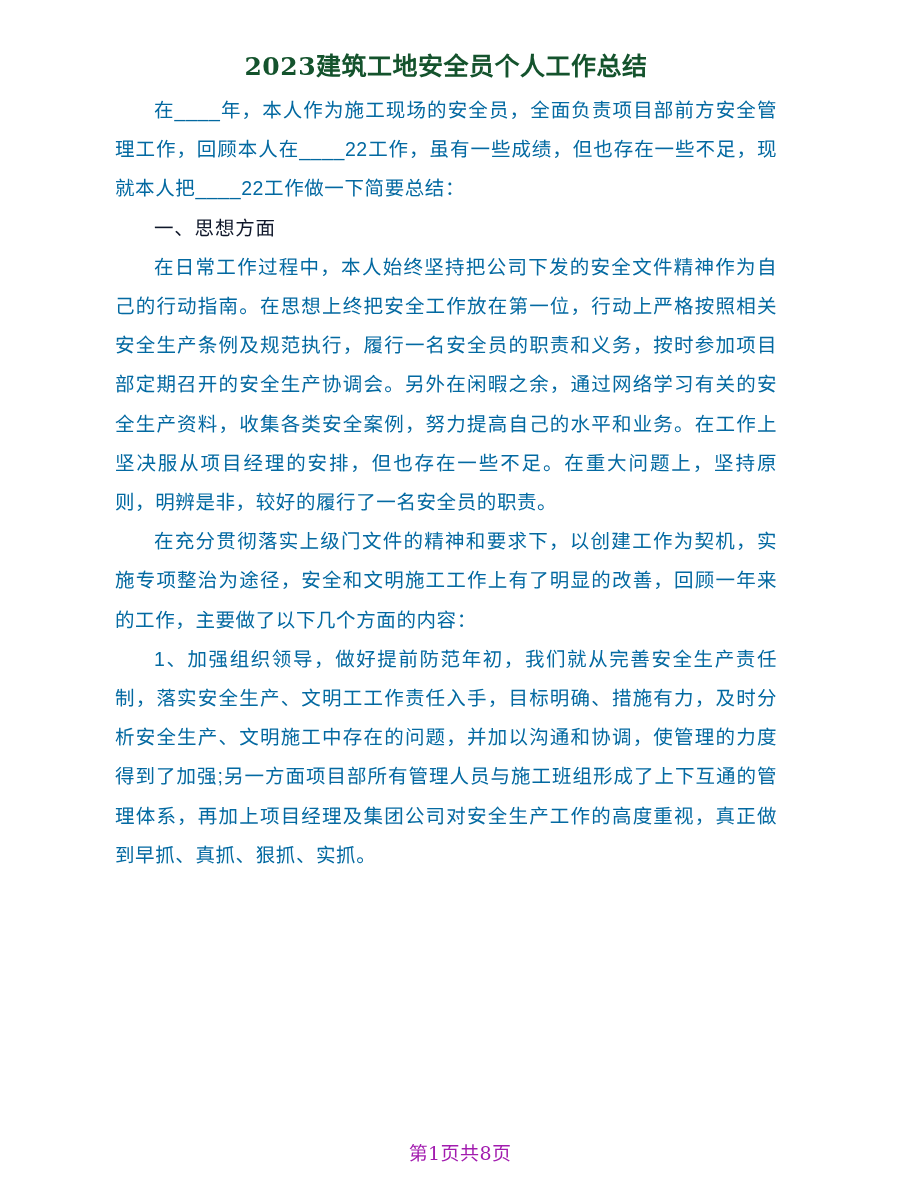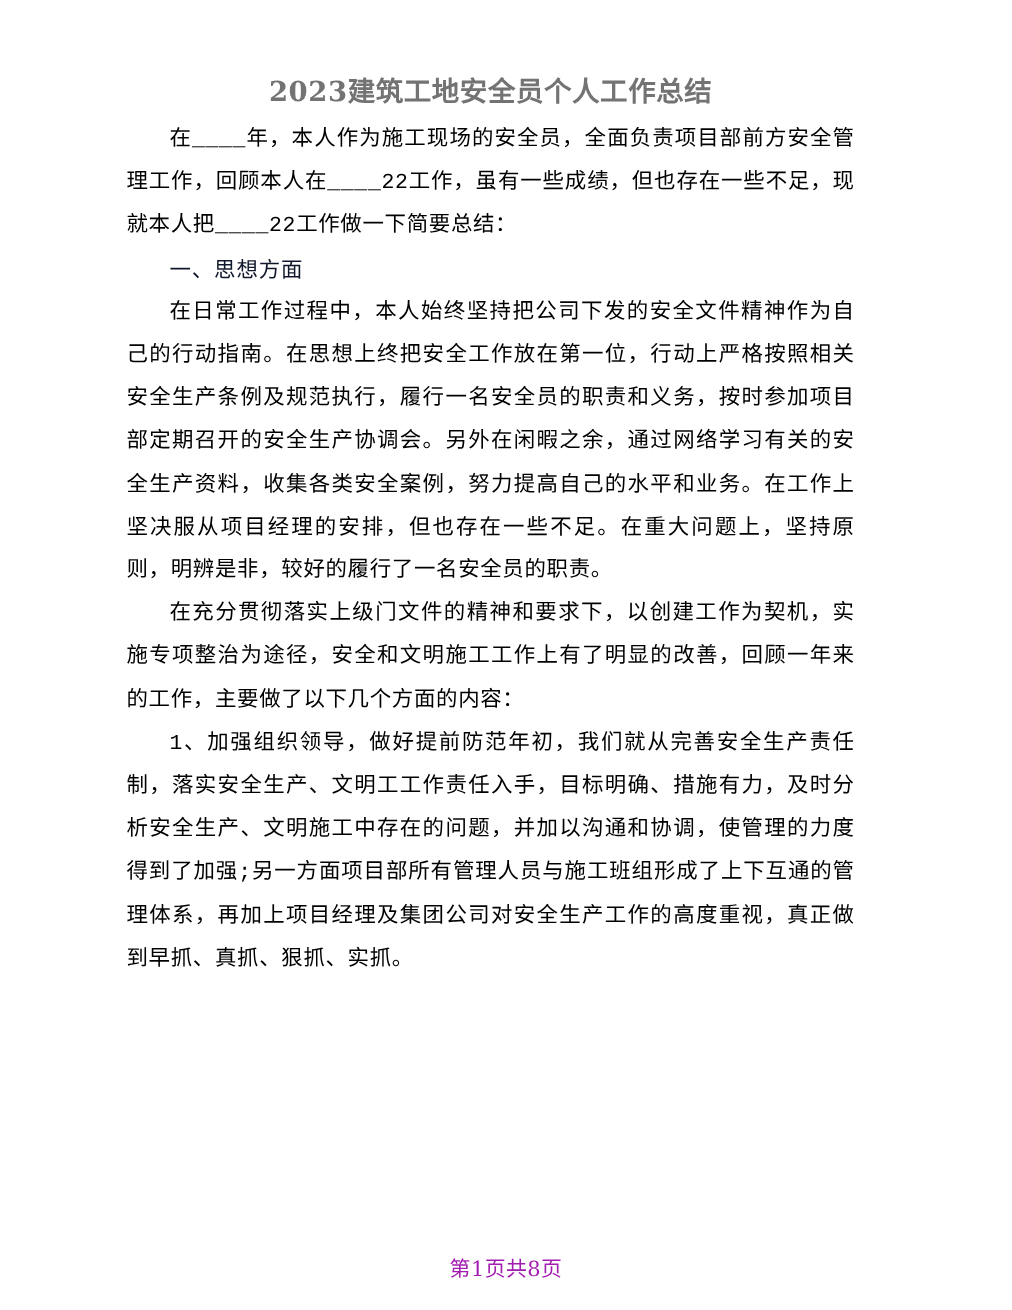--- a/index.html
+++ b/index.html
@@ -26,37 +26,37 @@
     position: absolute;
     left: 115px;
     top: 0;
     width: 662px;
   }
   .doc-title {
     font-size: 25px;
     font-weight: bold;
     text-align: center;
     letter-spacing: 0.5px;
-    color: #737373;
+    color: #14532d;
     margin: 0;
-    padding-top: 65px;
+    padding-top: 48px;
     padding-bottom: 5px;
     line-height: 38px;
     font-family: "DejaVu Serif", "Liberation Serif", serif;
   }
   .para {
     font-size: 19.5px;
     line-height: 39.2px;
     text-align: justify;
     text-justify: inter-ideograph;
     text-indent: 2em;
     margin: 0;
-    color: #000000;
+    color: #0369a1;
     letter-spacing: 0.6px;
-    font-family: Liberation Mono, monospace;
+    font-family: Liberation Sans, sans-serif;
   }
   .section-head {
     font-size: 19.5px;
     line-height: 39.2px;
     font-weight: normal;
     text-indent: 2em;
     margin: 0;
     color: #0f172a;
     letter-spacing: 0.8px;
     font-family: "DejaVu Sans", "Liberation Sans", sans-serif;

